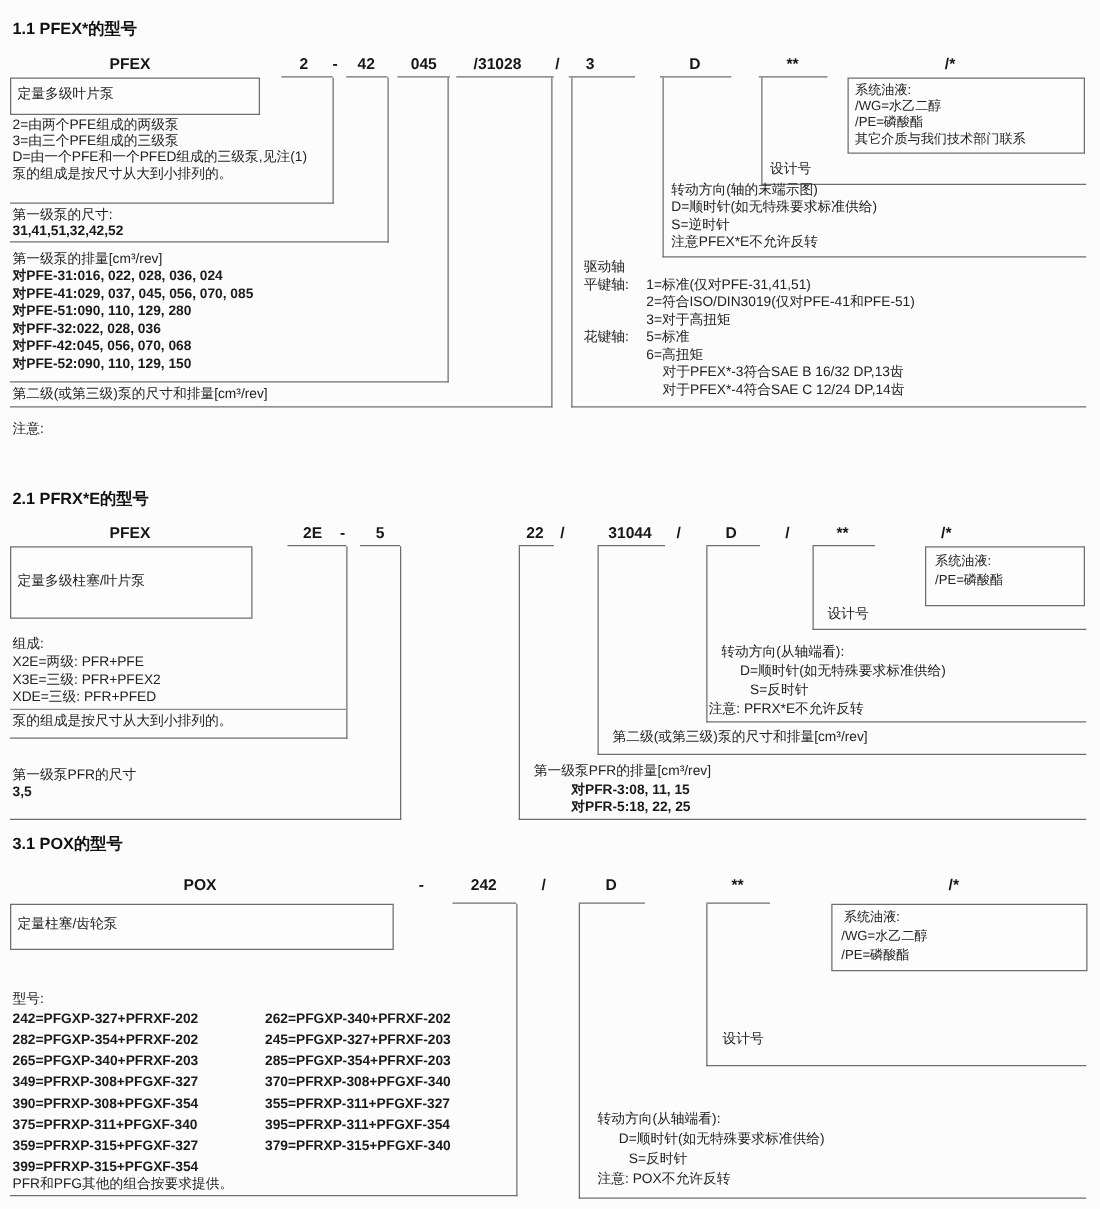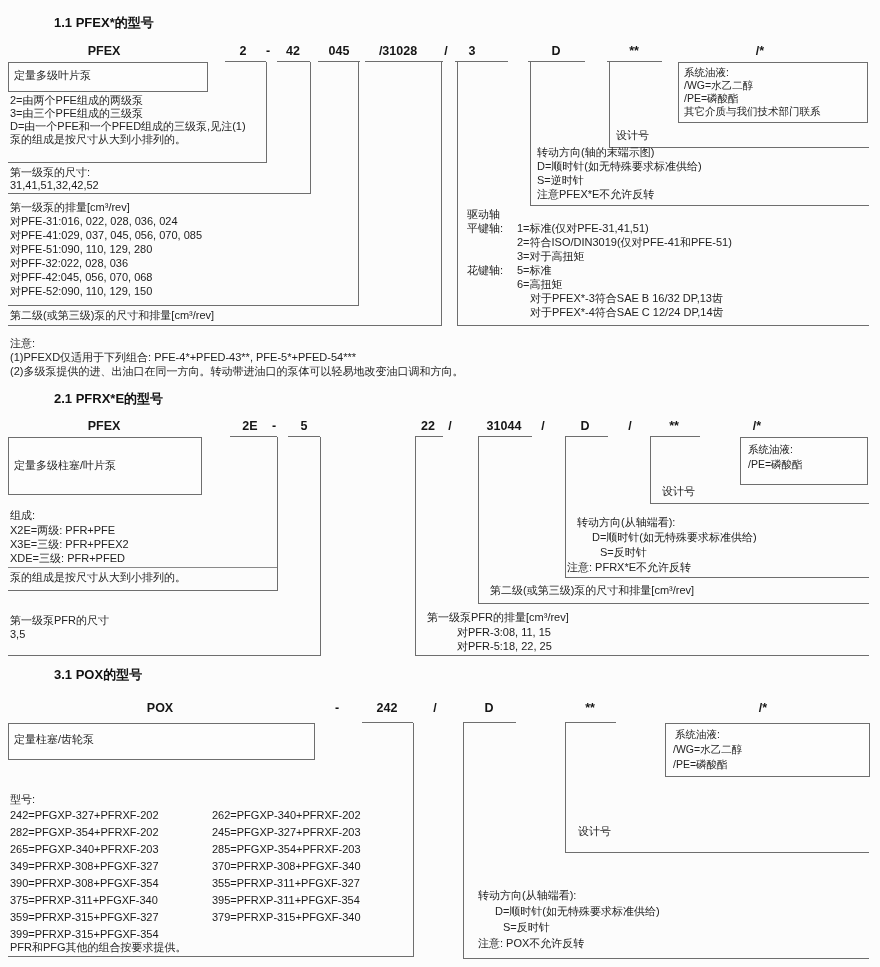--- a/index.html
+++ b/index.html
@@ -1,20 +1,20 @@
 <!DOCTYPE html>
 <html><head>
 <meta charset="utf-8">
 <style>
   html,body{margin:0;padding:0;background:#fff;}
   .page{position:relative;width:880px;height:967px;background:#fcfcfc;
         font-family:"Liberation Sans","DejaVu Sans",sans-serif;color:#222;overflow:hidden;}
   .t{position:absolute;font-size:11px;line-height:13px;white-space:nowrap;}
-  .b{font-weight:400;color:#1a1a1a;}
-  .h{position:absolute;font-size:13px;font-weight:700;color:#111;white-space:nowrap;margin-left:44px;}
+  .b{font-weight:700;color:#1a1a1a;}
+  .h{position:absolute;font-size:13px;font-weight:700;color:#111;white-space:nowrap;}
   .cl{position:absolute;font-size:12.5px;font-weight:700;color:#161616;
       transform:translateX(-50%);white-space:nowrap;top:0;}
   .ul{position:absolute;height:0;border-top:1.6px solid #6e6e6e;}
   .brR{position:absolute;border-right:1.6px solid #6e6e6e;border-bottom:1.6px solid #6e6e6e;}
   .brL{position:absolute;border-left:1.6px solid #6e6e6e;border-bottom:1.6px solid #6e6e6e;}
   .box{position:absolute;border:1.6px solid #6e6e6e;background:#fdfdfd;}
   .sep{position:absolute;height:0;border-top:1.3px solid #8a8a8a;}
 </style>
 </head>
 <body>
@@ -90,22 +90,20 @@
 
   <div class="t" style="left:616px;top:129px">设计号</div>
 
   <div class="box" style="left:678px;top:62px;width:188px;height:59px"></div>
   <div class="t" style="left:684px;top:66px;font-size:10.5px">系统油液:</div>
   <div class="t" style="left:684px;top:79px;font-size:10.5px">/WG=水乙二醇</div>
   <div class="t" style="left:684px;top:92px;font-size:10.5px">/PE=磷酸酯</div>
   <div class="t" style="left:684px;top:105px;font-size:10.5px">其它介质与我们技术部门联系</div>
 
   <div class="t" style="left:10px;top:337px">注意:</div>
-  <div class="t" style="left:10px;top:351px">(1)PFEXD仅适用于下列组合: PFE-4*+PFED-43**, PFE-5*+PFED-54***</div>
-  <div class="t" style="left:10px;top:365px">(2)多级泵提供的进、出油口在同一方向。转动带进油口的泵体可以轻易地改变油口调和方向。</div>
 
   <div class="h" style="left:10px;top:390px">2.1 PFRX*E的型号</div>
 
   <div class="cl" style="left:104px;top:419px">PFEX</div>
   <div class="cl" style="left:250px;top:419px">2E</div>
   <div class="cl" style="left:274px;top:419px">-</div>
   <div class="cl" style="left:304px;top:419px">5</div>
   <div class="cl" style="left:428px;top:419px">22</div>
   <div class="cl" style="left:450px;top:419px">/</div>
   <div class="cl" style="left:504px;top:419px">31044</div>

